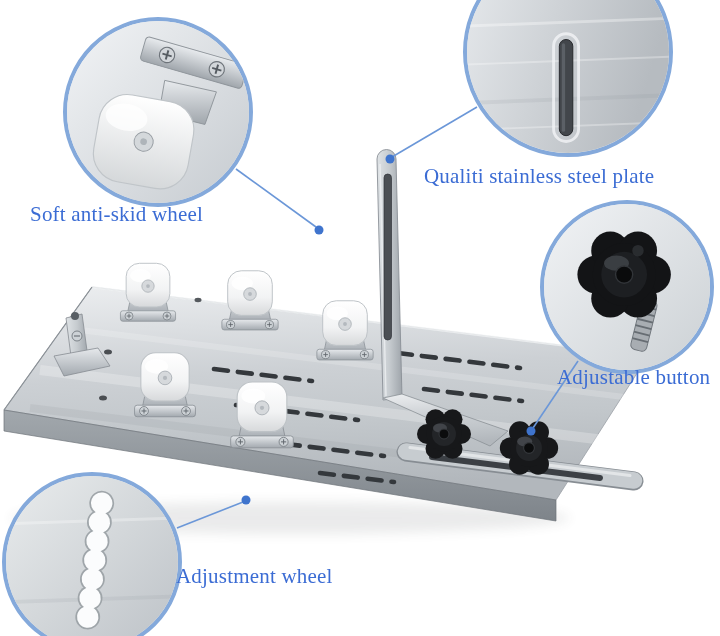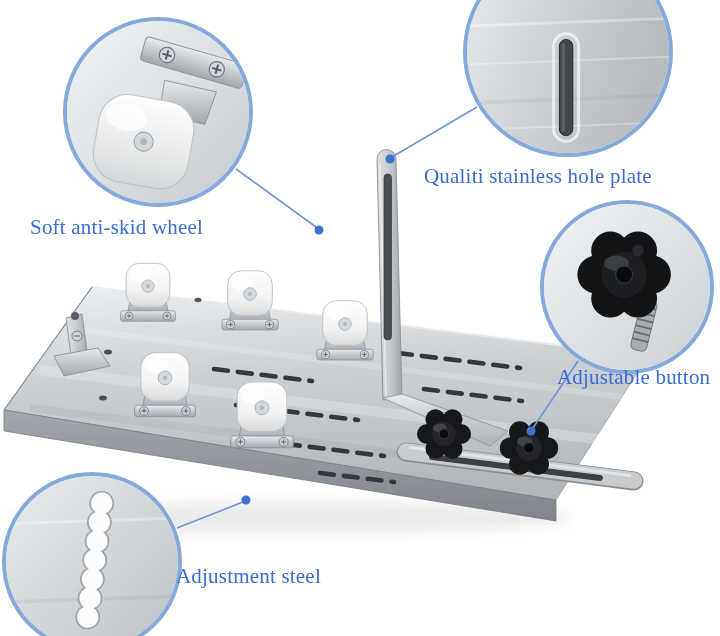--- a/index.html
+++ b/index.html
@@ -264,18 +264,18 @@
             <circle cx="92" cy="68" r="11.2"></circle>
           <circle cx="92" cy="88" r="11.2"></circle>
             <circle cx="92" cy="108" r="11.2"></circle>
             <circle cx="92" cy="128" r="11.2"></circle>
           <circle cx="92" cy="148" r="11.2"></circle>
         </g>
       </g>
     </svg>
   </div>
 
-  <div class="label" style="left:30px;top:202px;margin-top:13px;">Soft anti-skid wheel</div>
-  <div class="label" style="left:424px;top:164px;">Qualiti stainless hole plate</div>
+  <div class="label" style="left:30px;top:202px;">Soft anti-skid wheel</div>
+  <div class="label" style="left:424px;top:164px;">Qualiti stainless steel plate</div>
   <div class="label" style="left:536px;top:365px;margin-left:21px;">Adjustable button</div>
-  <div class="label" style="left:176px;top:564px;">Adjustment steel</div>
+  <div class="label" style="left:176px;top:564px;">Adjustment wheel</div>
 
 </div>
 
 </body></html>

